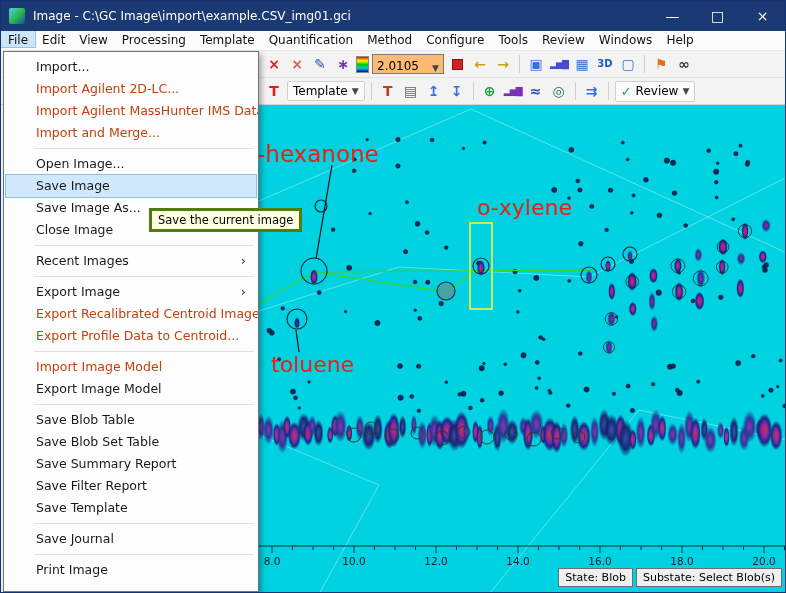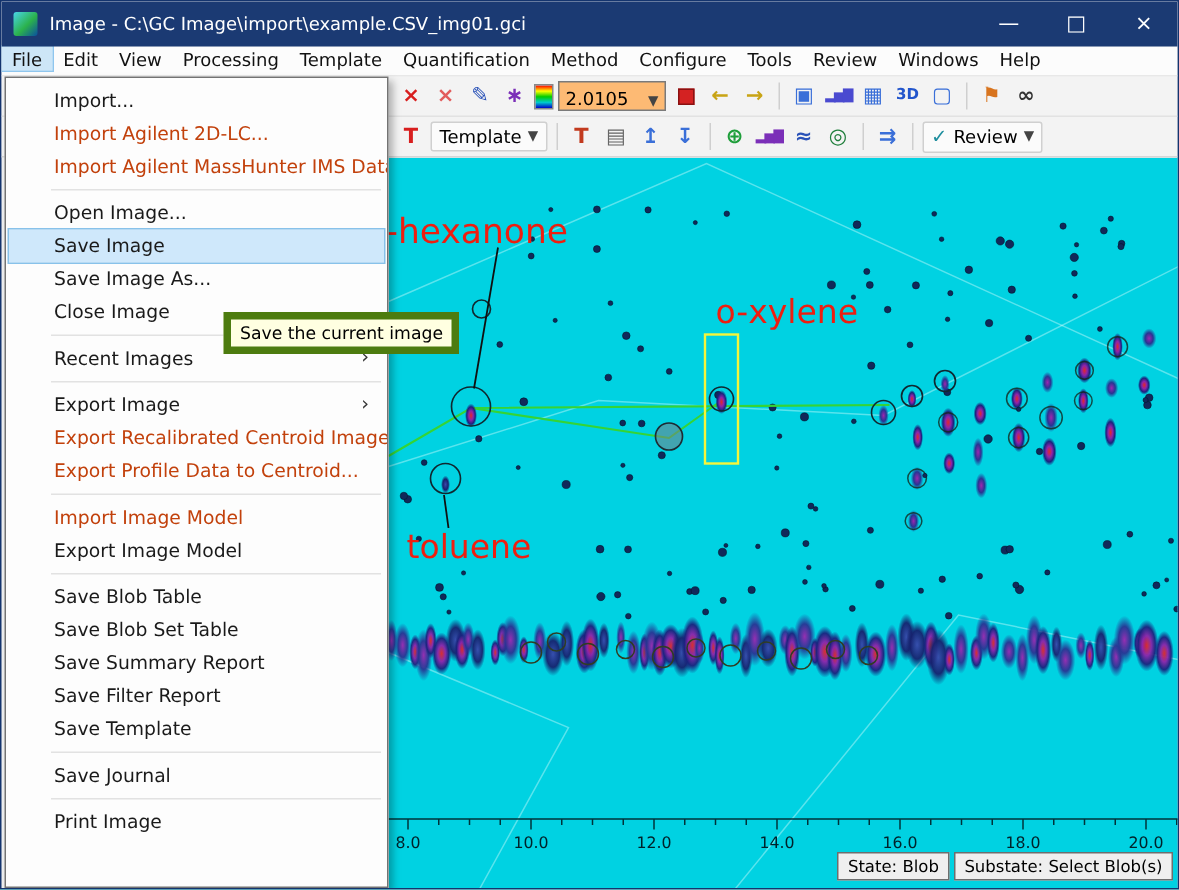--- a/index.html
+++ b/index.html
@@ -33,21 +33,21 @@
   
   #chrom-svg{position:absolute;left:258px;top:104px;z-index:1}
   
   .file-menu{position:absolute;left:2px;top:50px;bottom:0;width:256px;background:#fdfdfd;border:1px solid #737373;box-shadow:3px 3px 5px rgba(0,0,0,.28);z-index:40;padding-top:4px;overflow:hidden}
   .fm-item{height:22px;line-height:22px;padding-left:30px;font-size:12.5px;color:#1a1a1a;position:relative;margin:0 2px;white-space:nowrap}
   .fm-item.disabled{color:#c2410c}
   .fm-item.hl{background:#cfe8fb;outline:1px solid #88c2ea}
   .sub-arrow{position:absolute;right:10px;top:0;font-size:13px;color:#333}
   .menu-sep{height:1px;background:#e2e2e2;margin:4px 4px 4px 30px}
   
-  .tooltip{position:absolute;left:148px;top:207px;background:#ffffe1;border:5px solid #4d7c0f;font-size:11.5px;padding:2px 6px;z-index:60;white-space:nowrap;color:#000}
+  .tooltip{position:absolute;left:148px;top:207px;background:#ffffe1;border:3px solid #4d7c0f;font-size:11.5px;padding:2px 6px;z-index:60;white-space:nowrap;color:#000}
   
   .status-group{position:absolute;right:3px;bottom:5px;display:flex;gap:3px;z-index:10}
   .status-box{background:#efefef;border:1px solid #6e6e6e;font-size:11px;padding:2px 6px;white-space:nowrap;color:#000}
 </style>
 </head>
 <body>
 
 <div class="window">
 
   <div class="titlebar">
@@ -428,20 +428,21 @@
       <line x1="484.5" y1="441" x2="484.5" y2="445" stroke="#00333a" stroke-width="1"></line>
       <line x1="505" y1="441" x2="505" y2="448" stroke="#00333a" stroke-width="1"></line>
       <text x="505" y="460" font-size="10.5" fill="#00222a" text-anchor="middle" font-family="DejaVu Sans, sans-serif">20.0</text>
       <line x1="525.5" y1="441" x2="525.5" y2="445" stroke="#00333a" stroke-width="1"></line>
     </svg>
 
   <div class="file-menu" id="file-menu">
       <div class="fm-item"><span>Import...</span></div>
       <div class="fm-item disabled"><span>Import Agilent 2D-LC...</span></div>
       <div class="fm-item disabled"><span>Import Agilent MassHunter IMS Data...</span></div>
+      <div class="fm-item disabled"><span>Import and Merge...</span></div>
       <div class="menu-sep"></div>
       <div class="fm-item"><span>Open Image...</span></div>
       <div class="fm-item hl"><span>Save Image</span></div>
       <div class="fm-item"><span>Save Image As...</span></div>
       <div class="fm-item"><span>Close Image</span></div>
       <div class="menu-sep"></div>
       <div class="fm-item"><span>Recent Images</span><span class="sub-arrow">›</span></div>
       <div class="menu-sep"></div>
       <div class="fm-item"><span>Export Image</span><span class="sub-arrow">›</span></div>
       <div class="fm-item disabled"><span>Export Recalibrated Centroid Image...</span></div>

